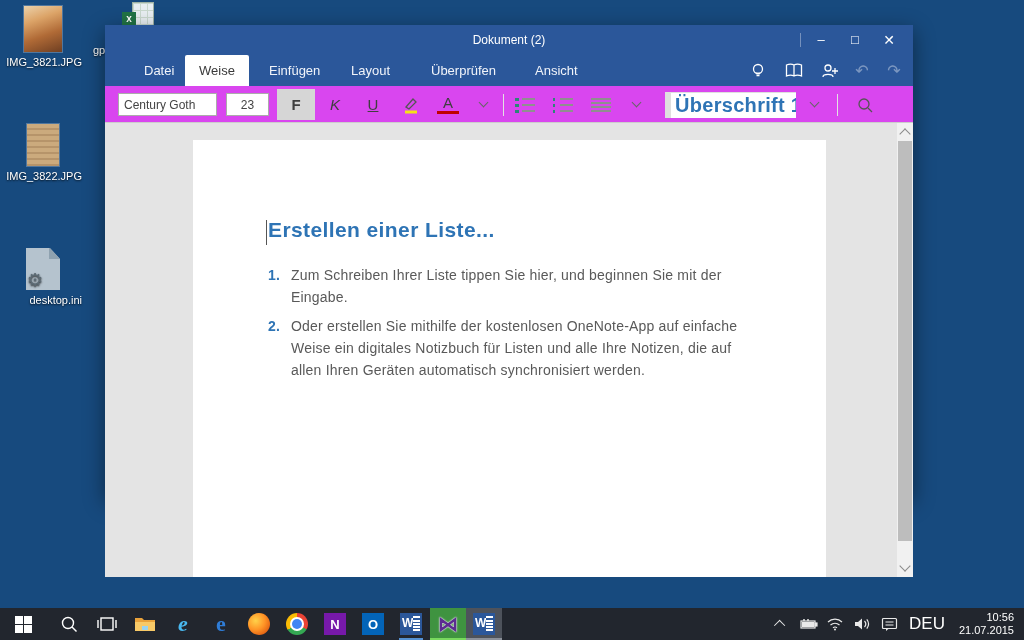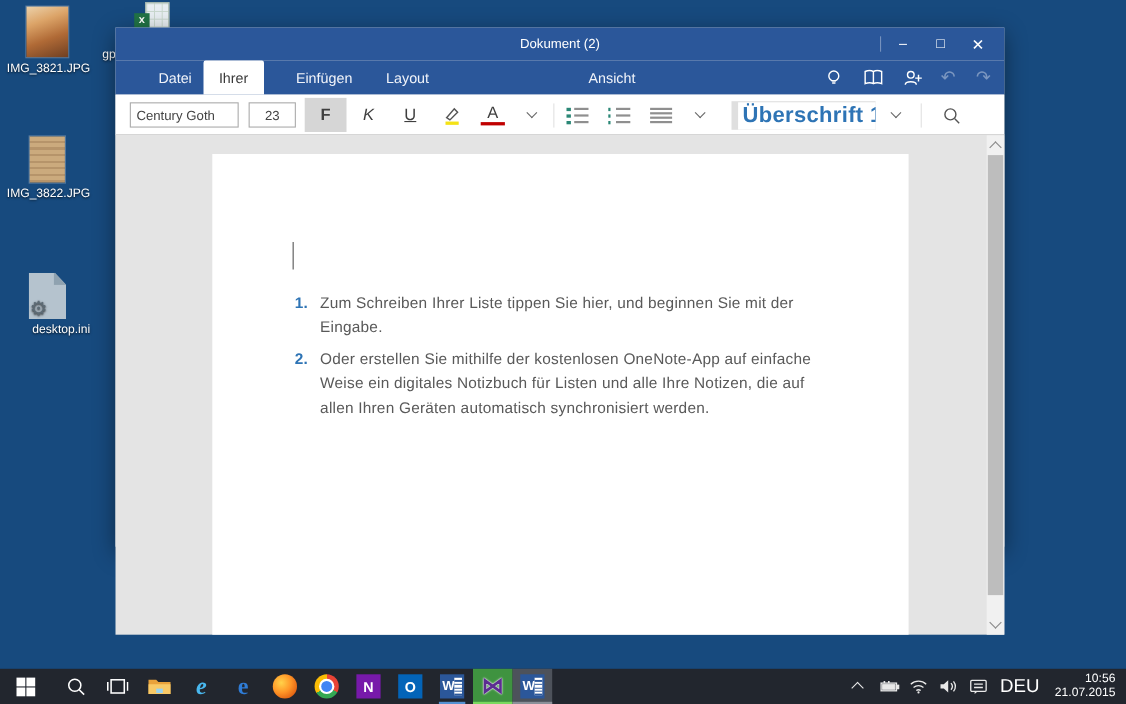--- a/index.html
+++ b/index.html
@@ -31,21 +31,21 @@
 
   
   #tabrow { position:absolute; left:0; top:30px; width:100%; height:31px; background:#2b579a; }
   .rtab { position:absolute; bottom:0; height:31px; line-height:31px; padding:0 14px; color:#f1f4fa; font-size:13px; }
   .rtab.active { background:#fff; color:#3a3a3a; border-radius:2px 2px 0 0; font-weight:400; }
   .ribbon-ico { position:absolute; top:5px; width:26px; height:22px; display:flex; align-items:center; justify-content:center; }
   .ribbon-ico svg { stroke:#fff; fill:none; stroke-width:1.3; }
   .undoredo { color:rgba(255,255,255,.38); font-size:16px; line-height:22px; text-align:center; }
 
   
-  #toolbar { position:absolute; left:0; top:61px; width:100%; height:37px; background:#ffffff; border-bottom:1px solid #cdcdcd; }
+  #toolbar { position:absolute; left:0; top:61px; width:100%; height:37px; background:#d946ef; border-bottom:1px solid #cdcdcd; }
   .tinput { position:absolute; top:7px; height:23px; border:1px solid #ababab; background:#fff; font-size:12px; color:#444; font-family:"Liberation Sans",sans-serif; padding:0 5px; }
   .tbtn { position:absolute; top:3px; height:31px; display:flex; align-items:center; justify-content:center; font-size:15px; color:#3f3f3f; }
   .tbtn.on { background:#d6d6d6; }
   .chev { display:inline-block; width:7px; height:7px; border-right:1.5px solid #666; border-bottom:1.5px solid #666; transform:rotate(45deg); margin-top:-4px; }
   .vdiv { position:absolute; top:8px; width:1px; height:22px; background:#e2e2e2; }
   .ulbar { position:absolute; left:6px; right:6px; bottom:6px; height:3px; }
   .listico { width:20px; height:16px; position:relative; }
   .listico .mark { position:absolute; left:0; width:4px; height:3px; background:#2a8776; }
   .listico .line { position:absolute; left:7px; right:0; height:2px; background:#8f8f8f; }
   .alignico .line2 { position:absolute; left:0; right:0; height:2px; background:#8f8f8f; }
@@ -137,23 +137,24 @@
   <div id="titlebar">
     <div class="title">Dokument (2)</div>
     <div class="tb-divider"></div>
     <div class="winbtn" id="btn-min">–</div>
     <div class="winbtn" id="btn-max">□</div>
     <div class="winbtn" id="btn-close">✕</div>
   </div>
 
   <div id="tabrow">
     <div class="rtab" style="left:25px;">Datei</div>
-    <div class="rtab active" style="left:80px;">Ihrer</div>
+    <div class="rtab active" style="left:80px;">Weise</div>
     <div class="rtab" style="left:150px;text-align:right;">Einfügen</div>
     <div class="rtab" style="left:232px;">Layout</div>
+    <div class="rtab" style="left:312px;">Überprüfen</div>
     <div class="rtab" style="left:416px;">Ansicht</div>
 
     <div class="ribbon-ico" style="left:640px;">
       <svg width="18" height="18" viewBox="0 0 18 18">
           <circle cx="9" cy="7" r="4.5"></circle>
           <path d="M7 11.5 h4 M7.5 13.5 h3"></path>
         </svg>
     </div>
     <div class="ribbon-ico" style="left:676px;">
       <svg width="20" height="16" viewBox="0 0 20 16">
@@ -240,20 +241,21 @@
       <svg width="18" height="18" viewBox="0 0 18 18">
           <circle cx="8" cy="8" r="5" fill="none" stroke="#555" stroke-width="1.3"></circle>
           <path d="M12 12 L16 16" stroke="#555" stroke-width="1.3"></path>
         </svg>
     </div>
   </div>
 
   <div id="docarea">
     <div id="page">
       <div id="caret"></div>
+      <div class="h1">Erstellen einer Liste...</div>
 
       <div class="li" style="top:124px;">
         <span class="num">1.</span>
         <span class="txt">Zum Schreiben Ihrer Liste tippen Sie hier, und beginnen Sie mit der Eingabe.</span>
       </div>
 
       <div class="li" style="top:175px;">
         <span class="num">2.</span>
         <span class="txt">Oder erstellen Sie mithilfe der kostenlosen OneNote-App auf einfache Weise ein digitales Notizbuch für Listen und alle Ihre Notizen, die auf allen Ihren Geräten automatisch synchronisiert werden.</span>
       </div>

